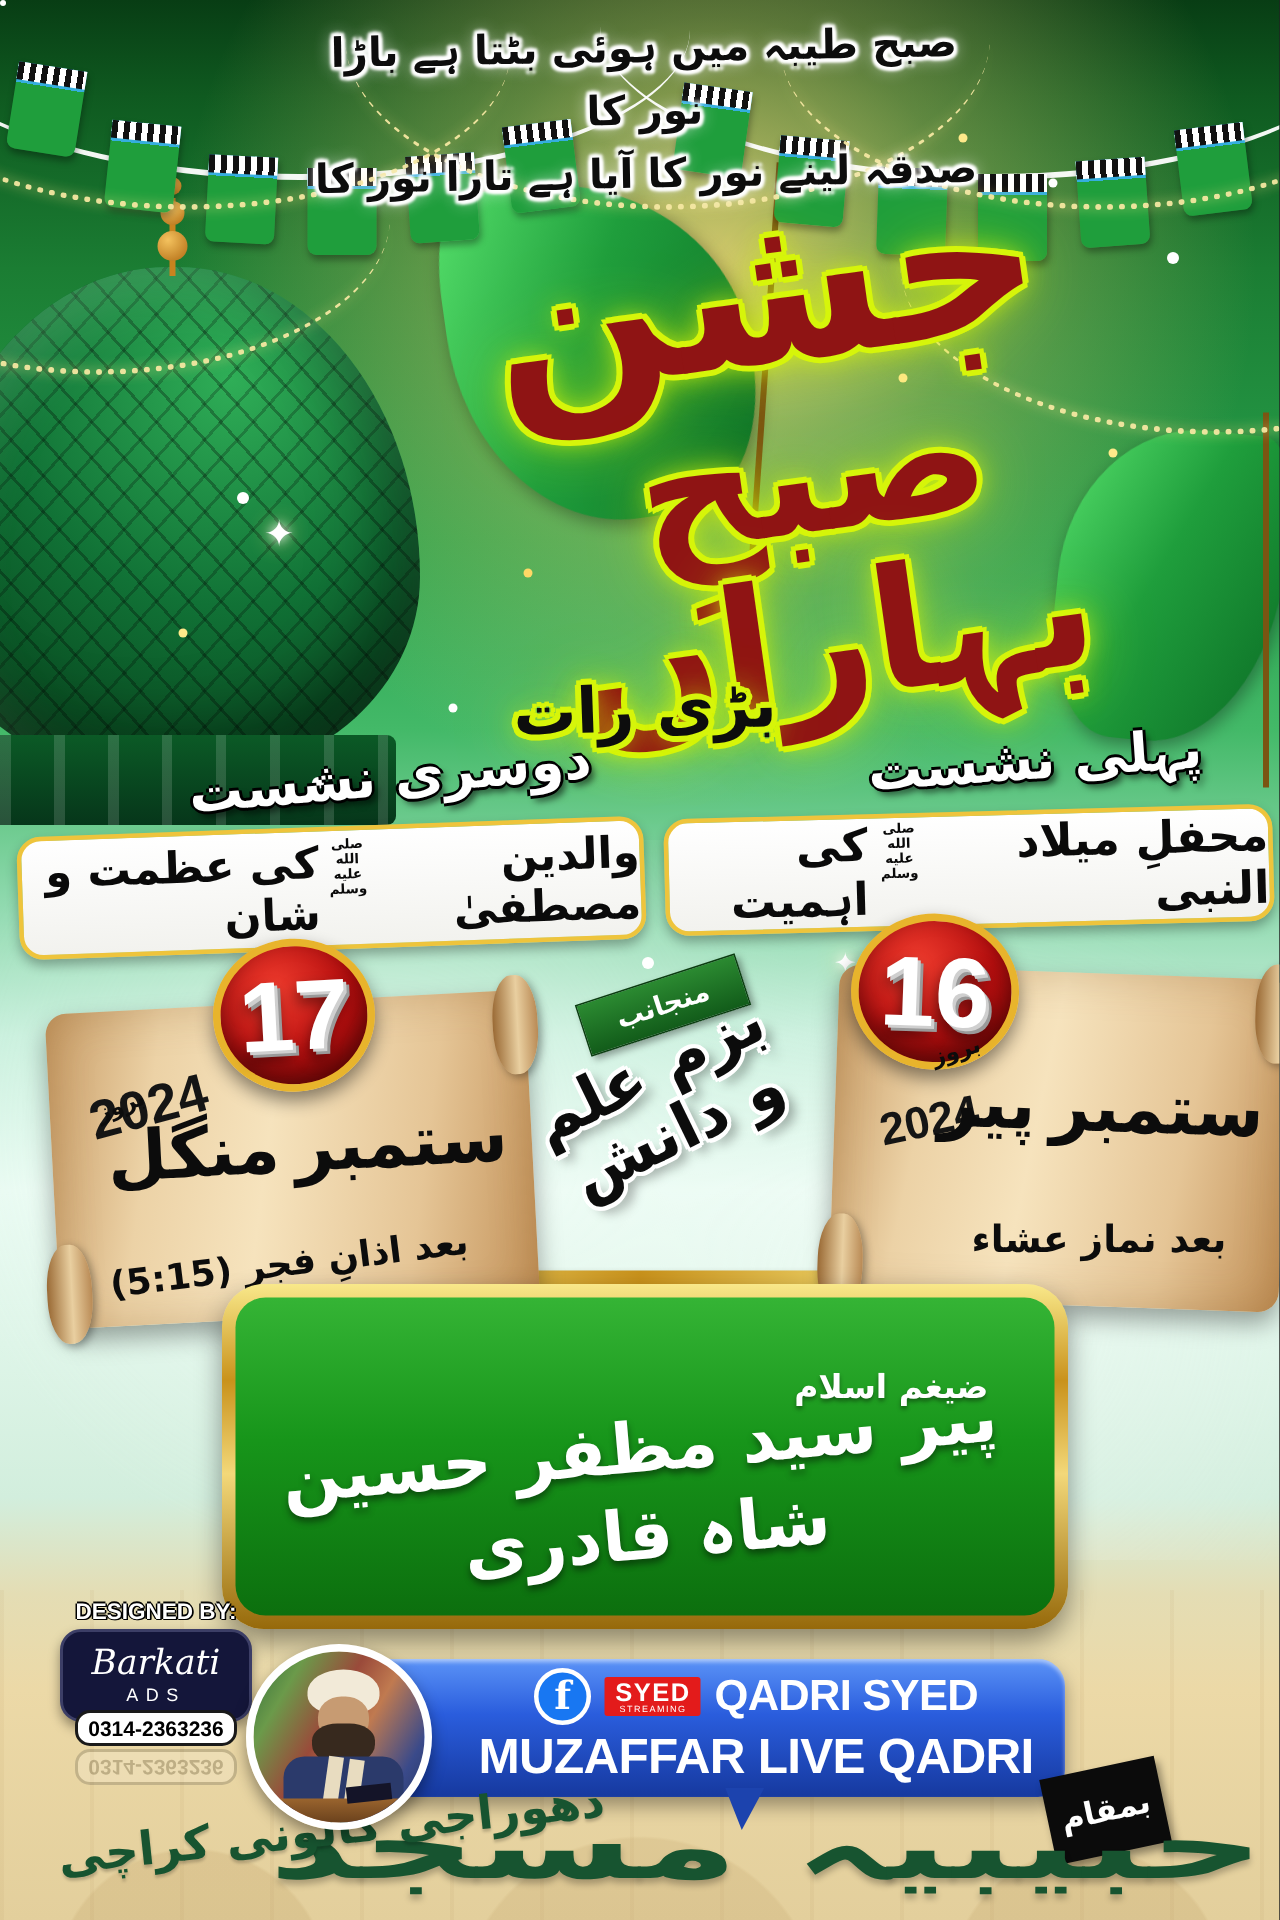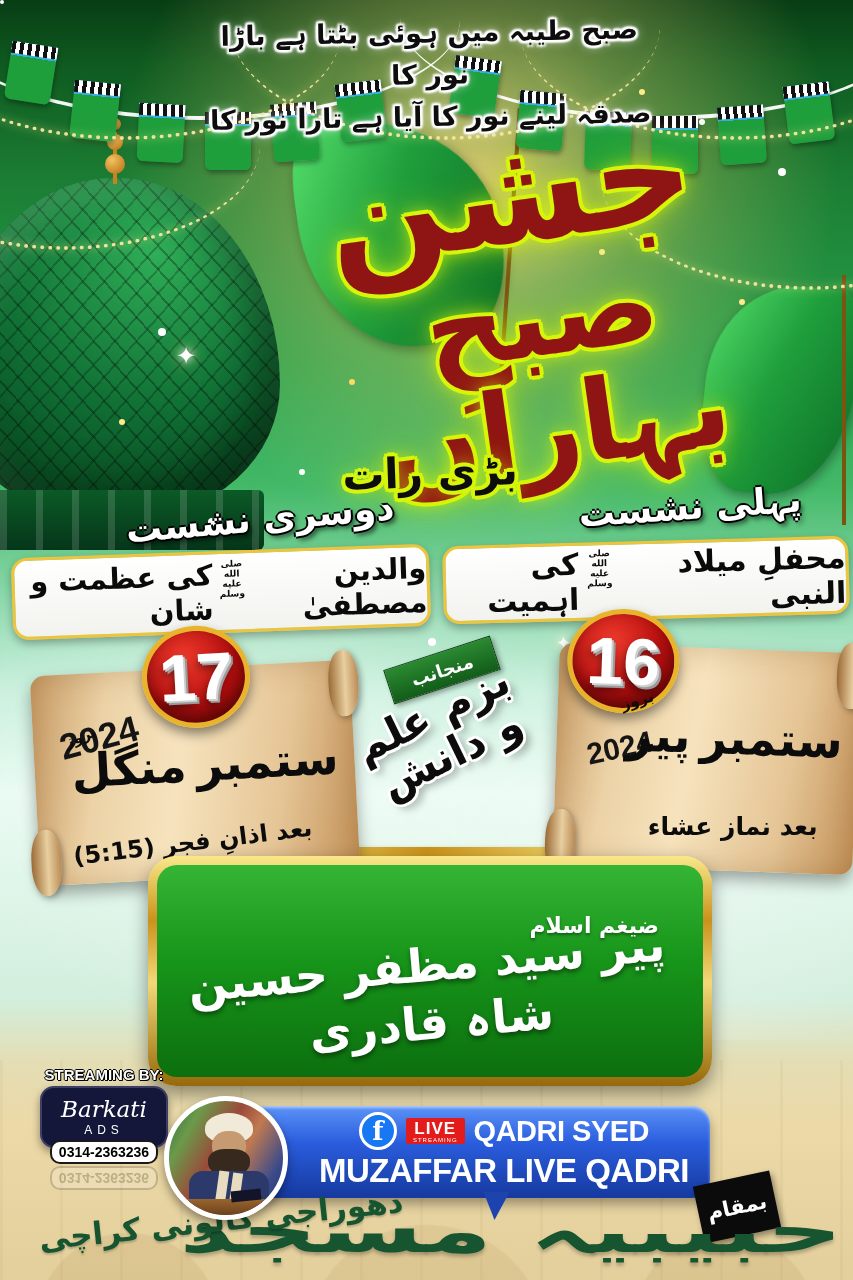--- a/index.html
+++ b/index.html
@@ -336,36 +336,36 @@
   <div class="abs org-name urdu">بزم علم و دانش</div>
 
   <div class="abs panel-outer">
     <div class="panel-inner">
       <div class="honorific">ضیغم اسلام</div>
       <div class="speaker-name">پیر سید مظفر حسین شاہ قادری</div>
     </div>
   </div>
 
   <div class="abs designer">
-    <div class="lbl">STREAMING BY:</div>
+    <div class="lbl">DESIGNED BY:</div>
     <div class="box">
       <div class="nm">Barkati</div>
       <div class="tp">ADS</div>
     </div>
     <div class="phone">0314-2363236</div>
     <div class="phone refl">0314-2363236</div>
   </div>
 
   <div class="abs livebar">
     <div class="tail"></div>
     <div class="lb-content">
       <div class="lb-row1">
         <span class="fb">f</span>
         <span class="livechip">
-          <div class="lv">LIVE</div>
+          <div class="lv">SYED</div>
           <div class="st">STREAMING</div>
         </span>
         <span class="lb-line1">QADRI SYED</span>
       </div>
       <div class="lb-line2">MUZAFFAR LIVE QADRI</div>
     </div>
   </div>
 
   <div class="abs photo">
     <div class="turban"></div>

